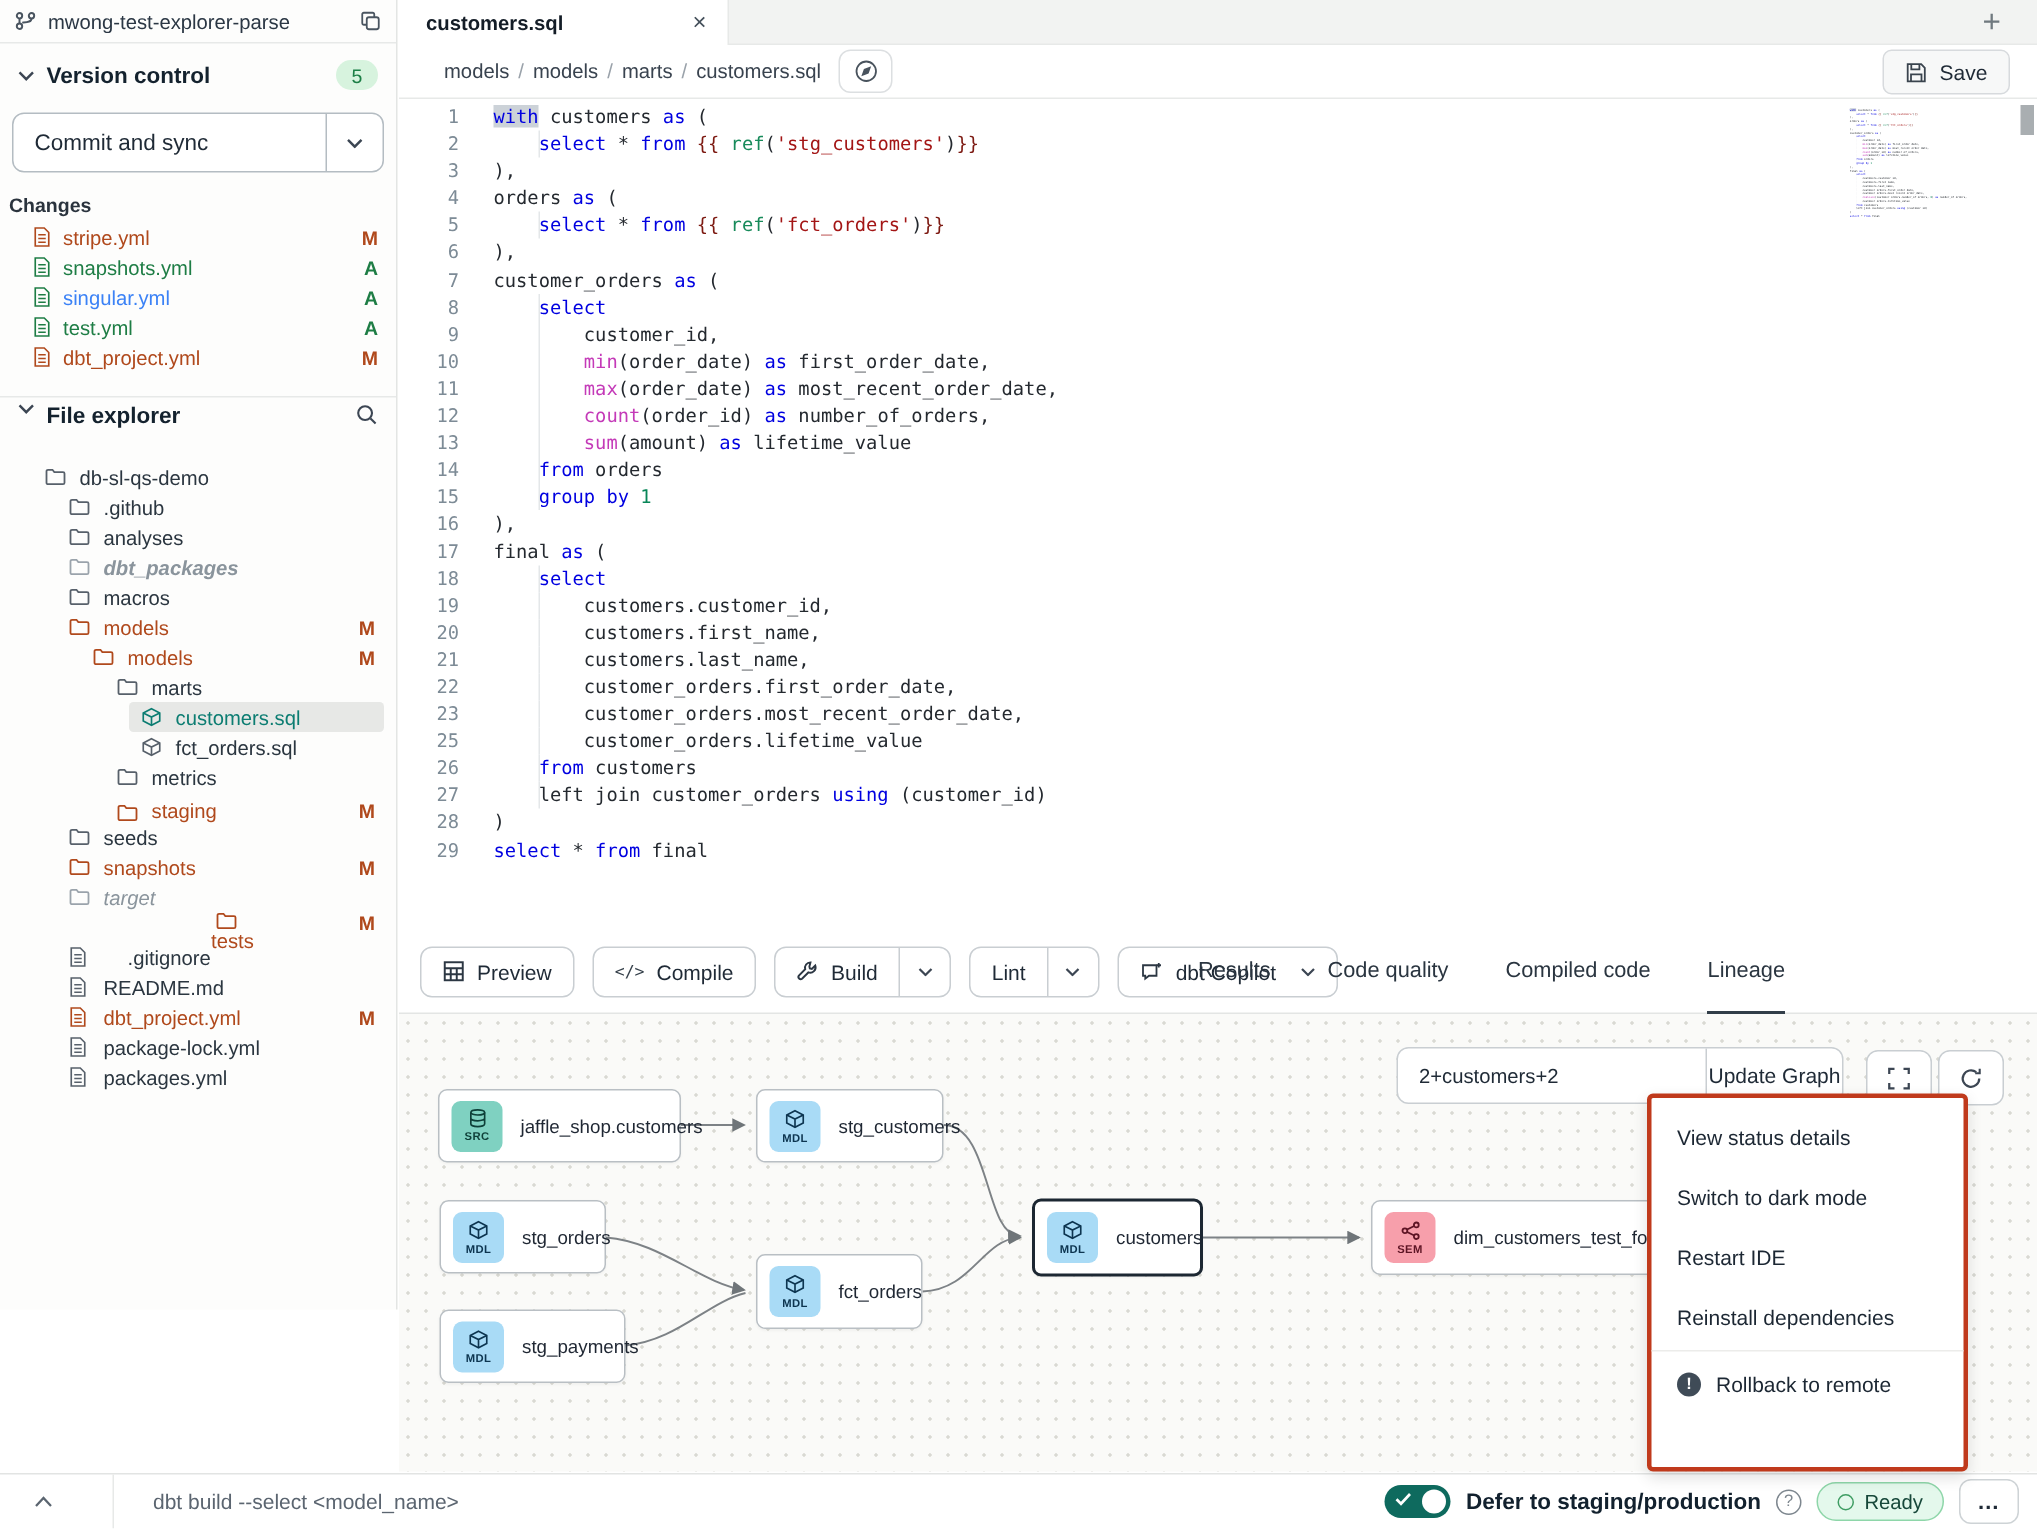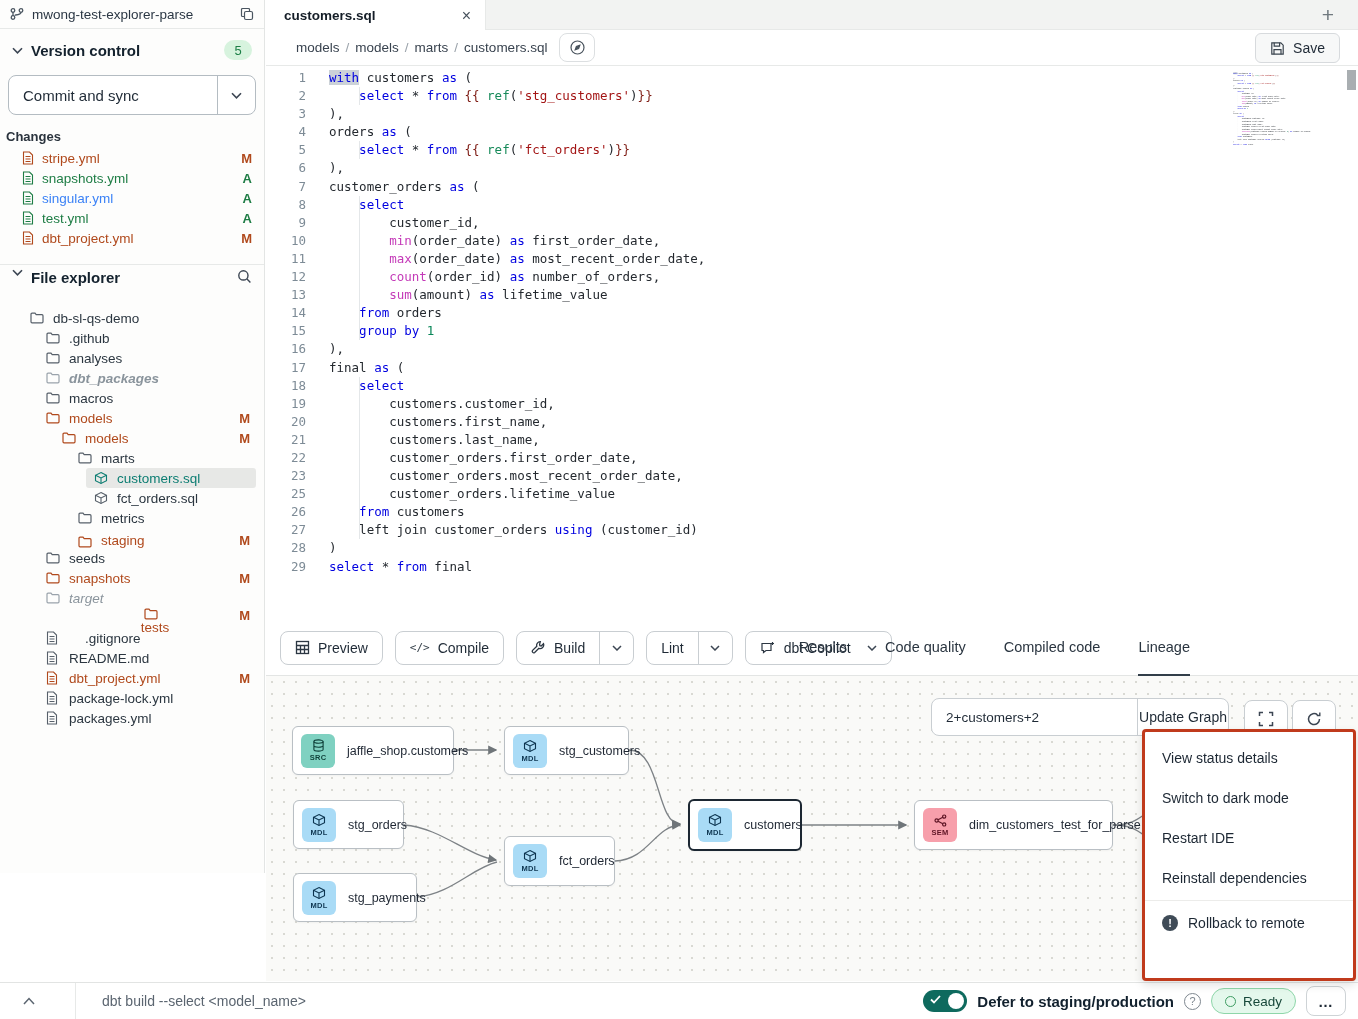--- a/index.html
+++ b/index.html
@@ -129,21 +129,21 @@
   .graph-search { position:absolute; left:665px; top:22px; width:298px; height:38px;
     border:1px solid #c9ced2; border-radius:8px; background:#fff; display:flex; align-items:stretch; }
   .graph-search input { flex:1; border:0; outline:0; background:transparent; padding:0 14px;
     font-size:13.5px; color:#1f2a36; font-family:"Liberation Sans", sans-serif; }
   .graph-search .gs-btn { width:101px; border-left:1px solid #c9ced2; display:flex;
     align-items:center; justify-content:center; font-size:14px; color:#1f2a36; cursor:pointer; }
   .gicon-btn { position:absolute; top:24px; width:44px; height:37px; border:1px solid #c9ced2;
     border-radius:8px; background:#fff; display:flex; align-items:center; justify-content:center;
     cursor:pointer; }
 
-  #context-menu { position:absolute; left:876px; top:53px; width:214px; height:252px;
+  #context-menu { position:absolute; left:832px; top:53px; width:214px; height:252px;
     background:#fff; border:3px solid #c03a1c; border-radius:4px; box-shadow:0 4px 10px rgba(0,0,0,.12);
     padding-top:6px; z-index:5; }
   .cm-item { height:40px; display:flex; align-items:center; padding-left:17px; font-size:14px;
     color:#1c2733; cursor:pointer; }
   .cm-divider { border-top:1px solid #ececea; margin:2px 0; }
   .cm-danger { gap:10px; }
   .excl-circle { width:16px; height:16px; border-radius:50%; background:#3f4b57; color:#fff;
     font-size:11px; font-weight:700; display:flex; align-items:center; justify-content:center; flex:none; }
 
   

